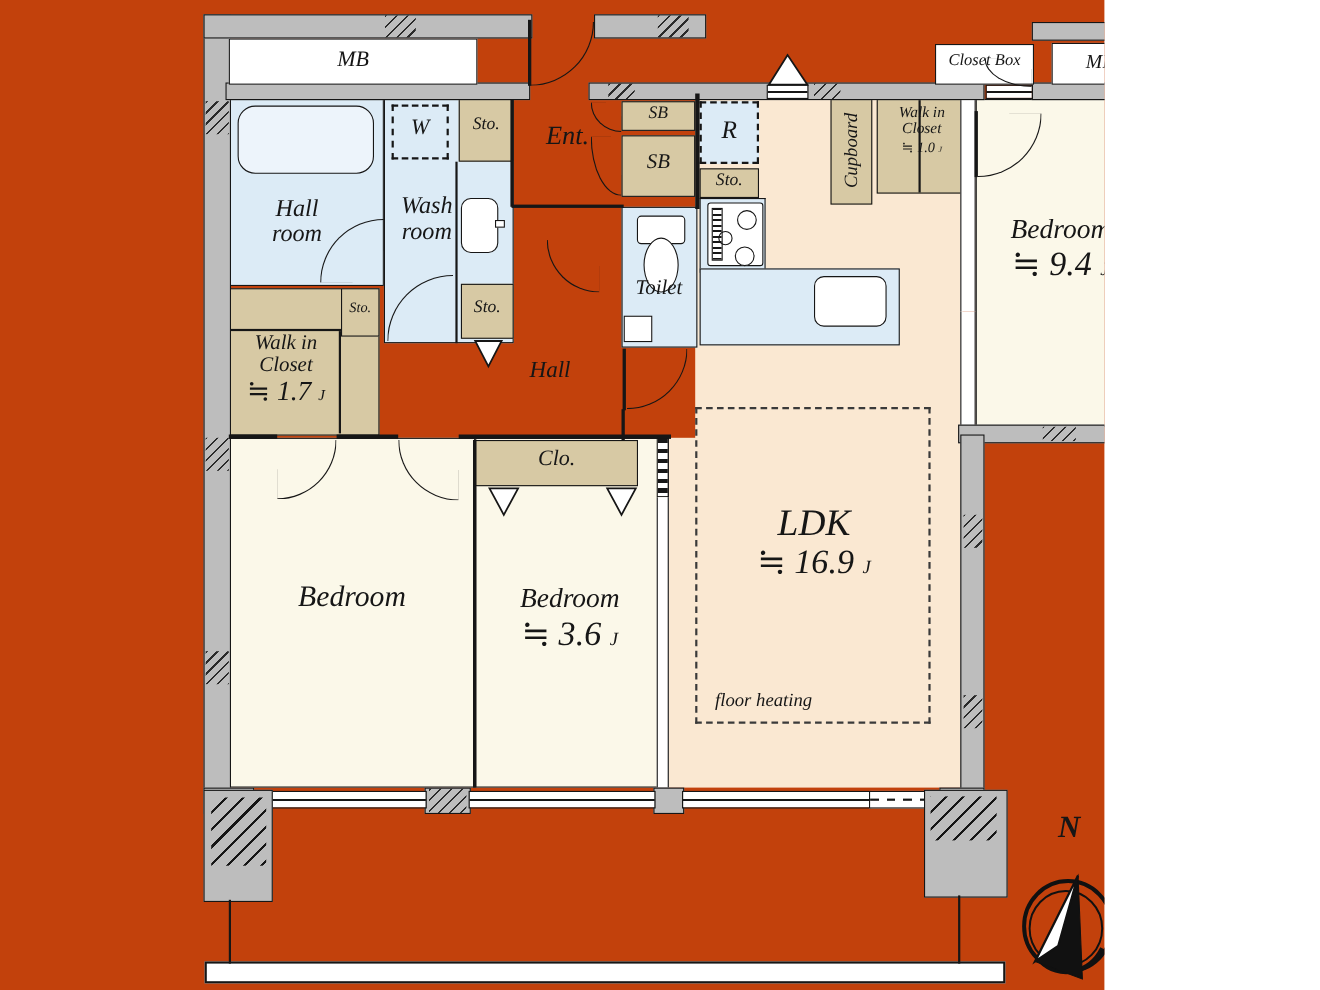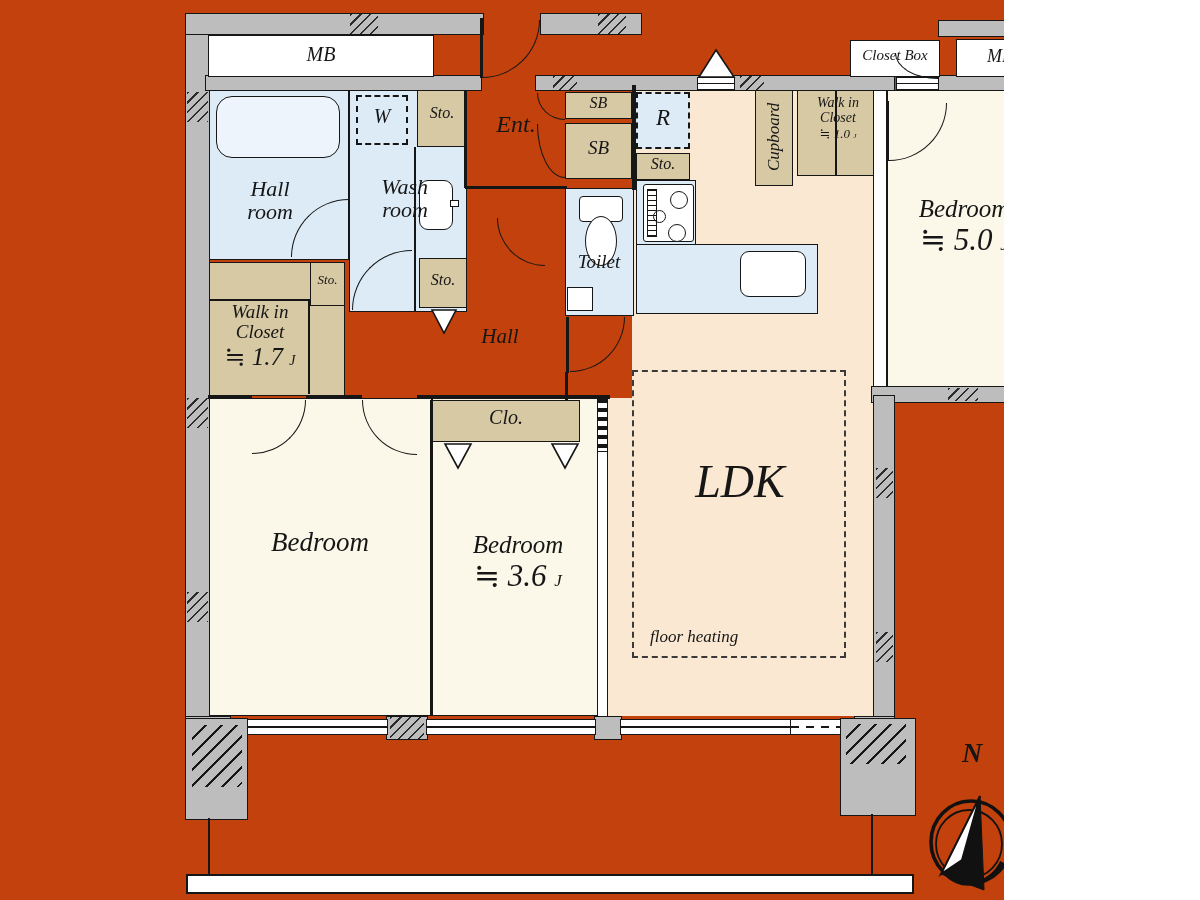--- a/index.html
+++ b/index.html
@@ -176,21 +176,21 @@
   </svg>
 
   <div class="abs lbl" style="left:208px;top:44px;width:226px;font-size:20px;"><span>MB</span></div>
   <div class="abs lbl" style="left:850px;top:48px;width:90px;font-size:15px;"><span>Closet Box</span></div>
   <div class="abs lbl" style="left:956px;top:47px;width:88px;font-size:18px;"><span>MB</span></div>
 
   <div class="abs lbl" style="left:213px;top:178px;width:114px;font-size:22px;">
     <div>Hall</div>
       <div>room</div>
   </div>
-  <div class="abs lbl" style="left:348px;top:176px;width:80px;font-size:22px;text-align:right;">
+  <div class="abs lbl" style="left:348px;top:176px;width:80px;font-size:22px;">
     <div>Wash</div>
       <div>room</div>
   </div>
   <div class="abs lbl" style="left:356px;top:106px;width:52px;font-size:20px;"><span>W</span></div>
   <div class="abs lbl" style="left:417px;top:105px;width:50px;font-size:16px;"><span>Sto.</span></div>
   <div class="abs lbl" style="left:419px;top:272px;width:48px;font-size:16px;"><span>Sto.</span></div>
   <div class="abs lbl" style="left:310px;top:273px;width:35px;font-size:13px;"><span>Sto.</span></div>
   <div class="abs lbl" style="left:636px;top:156px;width:54px;font-size:16px;"><span>Sto.</span></div>
 
   <div class="abs lbl" style="left:471px;top:112px;width:90px;font-size:24px;"><span>Ent.</span></div>
@@ -202,21 +202,21 @@
   <div class="abs lbl" style="left:724px;top:128px;width:100px;font-size:17px;transform:rotate(-90deg);"><span>Cupboard</span></div>
 
   <div class="abs lbl" style="left:797px;top:96px;width:82px;font-size:14px;">
     <div>Walk in</div>
       <div>Closet</div>
     <div class="rsize" style="font-size:13px;"><span>≒ 1.0</span> <span class="unit">J</span></div>
   </div>
 
   <div class="abs lbl" style="left:888px;top:196px;width:152px;">
     <div class="rname" style="font-size:25px;">Bedroom</div>
-    <div class="rsize" style="font-size:31px;"><span>≒ 5.0</span> <span class="unit">J</span></div>
+    <div class="rsize" style="font-size:31px;"><span>≒ 9.4</span> <span class="unit">J</span></div>
   </div>
 
   <div class="abs lbl" style="left:210px;top:302px;width:100px;font-size:19px;">
     <div>Walk in</div>
       <div>Closet</div>
     <div class="rsize" style="font-size:25px;"><span>≒ 1.7</span> <span class="unit">J</span></div>
   </div>
 
   <div class="abs lbl" style="left:468px;top:326px;width:64px;font-size:21px;"><span>Hall</span></div>
   <div class="abs lbl" style="left:432px;top:407px;width:148px;font-size:20px;"><span>Clo.</span></div>
@@ -224,20 +224,21 @@
   <div class="abs lbl" style="left:222px;top:528px;width:196px;">
     <div class="rname" style="font-size:27px;">Bedroom</div>
   </div>
 
   <div class="abs lbl" style="left:436px;top:532px;width:164px;">
     <div class="rname" style="font-size:25px;">Bedroom</div>
     <div class="rsize" style="font-size:31px;"><span>≒ 3.6</span> <span class="unit">J</span></div>
   </div>
 
   <div class="abs lbl" style="left:640px;top:458px;width:200px;">
-    <div class="rname" style="font-size:46px;">LDK</div>
+    <div class="rname" style="font-size:34px;">LDK</div>
+    <div class="rsize" style="font-size:31px;"><span>≒ 16.9</span> <span class="unit">J</span></div>
   </div>
   <div class="abs lbl" style="left:650px;top:628px;width:150px;font-size:17px;text-align:left;"><span>floor heating</span></div>
 
 
   <div class="abs lbl" style="left:946px;top:738px;width:52px;font-size:28px;font-weight:bold;"><span>N</span></div>
 
 </div>
 
 </body></html>

